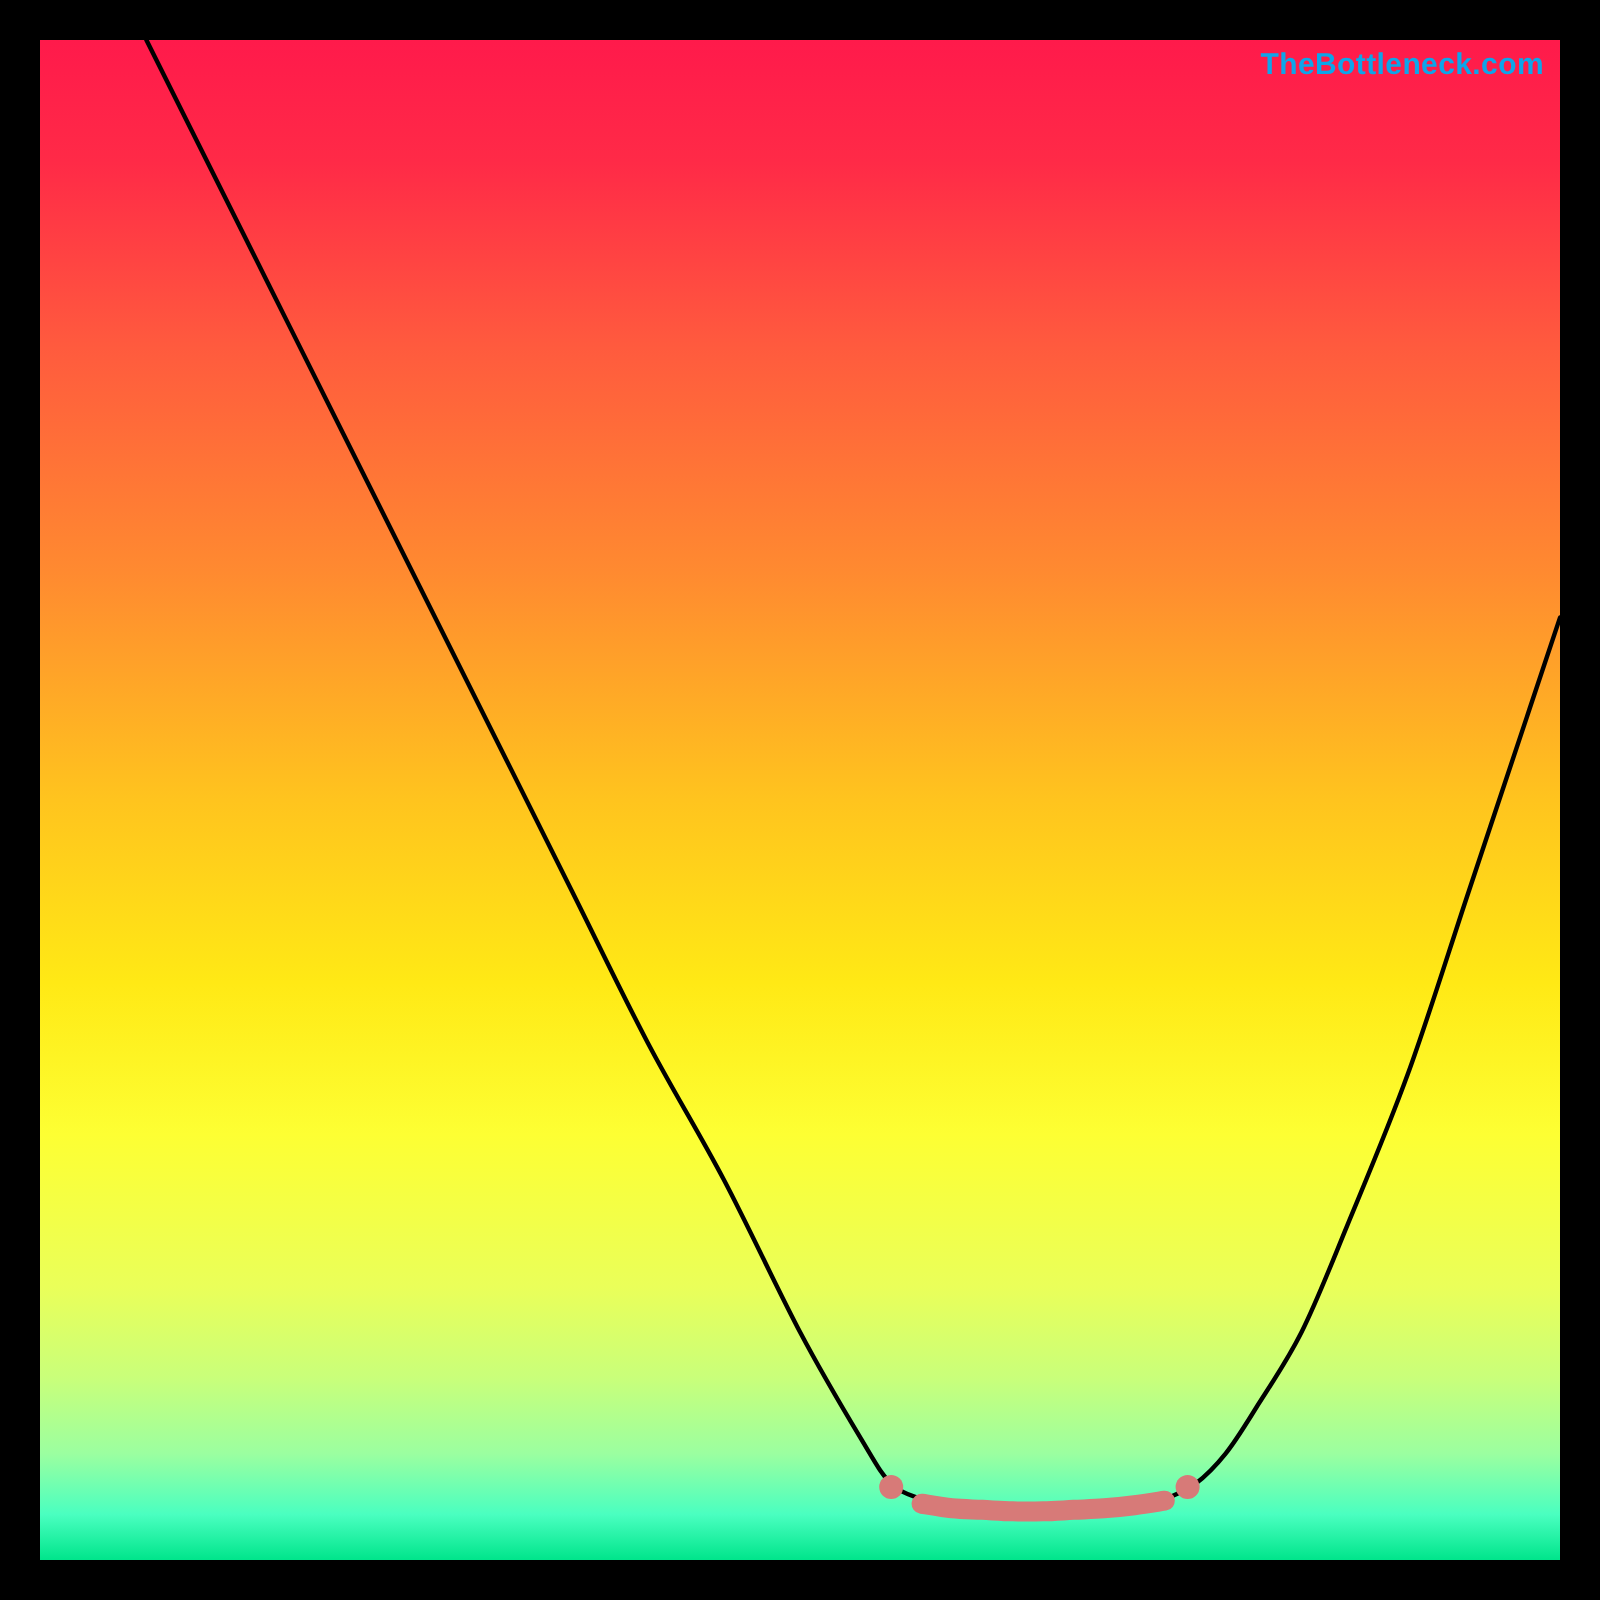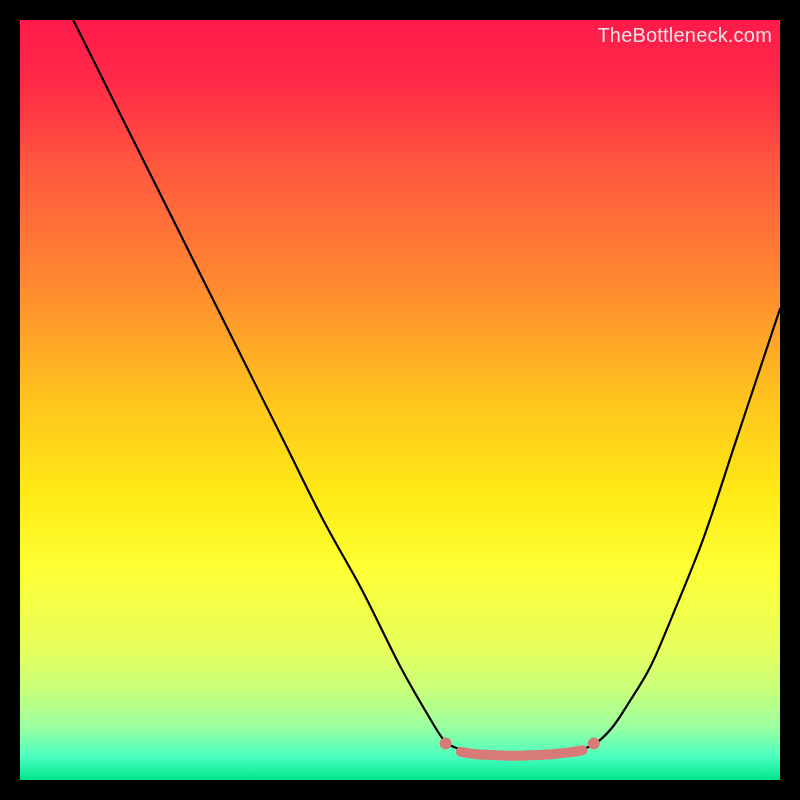--- a/index.html
+++ b/index.html
@@ -23,23 +23,23 @@
     position: absolute;
     left: 0;
     top: 0;
     width: 760px;
     height: 760px;
   }
   .watermark {
     position: absolute;
     top: 4px;
     right: 8px;
-    color: #e5e5e5;
-    font-size: 20px;
-    font-weight: 400;
+    color: #0ea5e9;
+    font-size: 15px;
+    font-weight: 700;
     letter-spacing: 0.2px;
     user-select: none;
   }
 </style>
 </head>
 <body>
 
 <div class="frame">
   <svg class="plot" viewBox="0 0 760 760" preserveAspectRatio="none">
     <defs>

